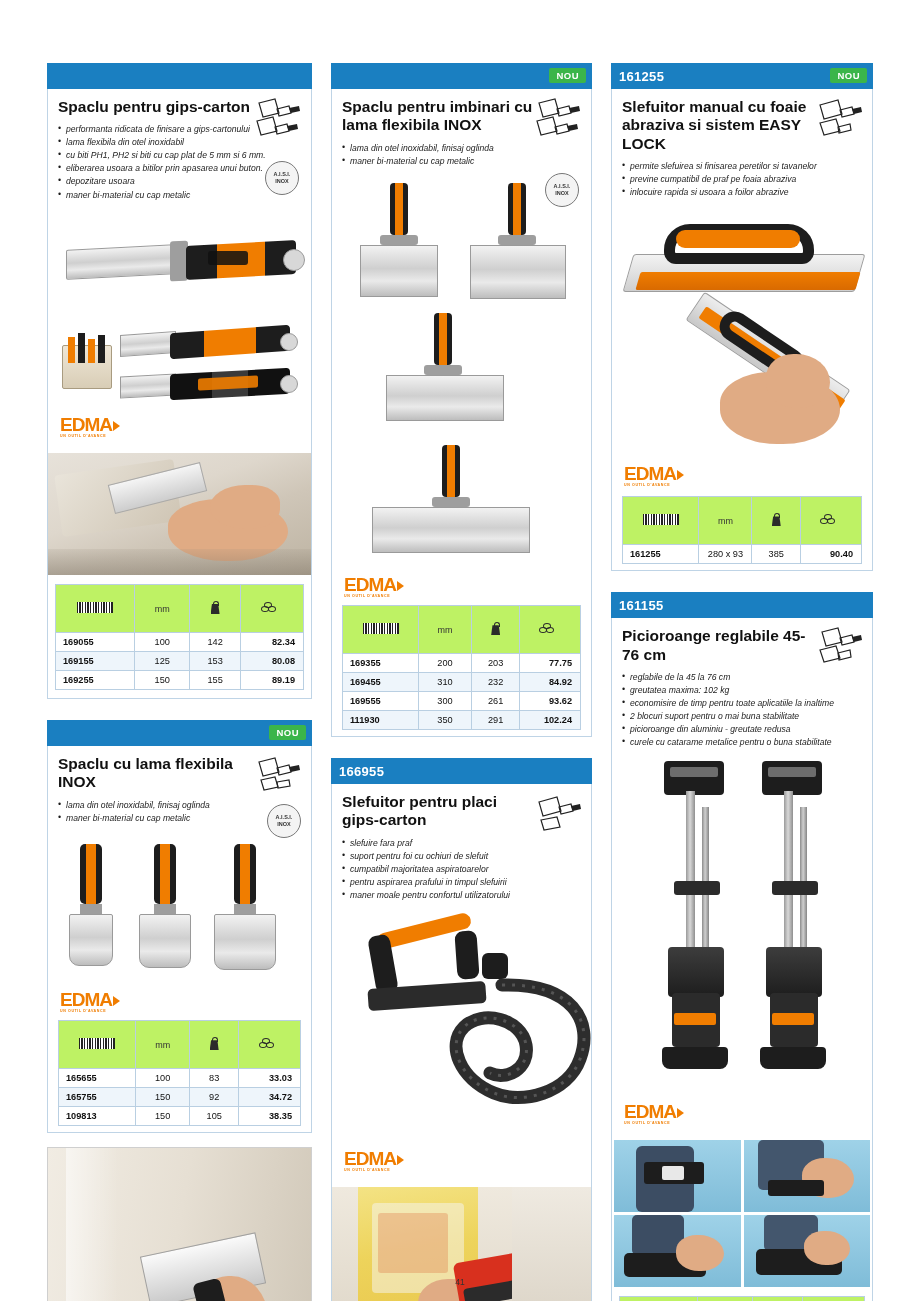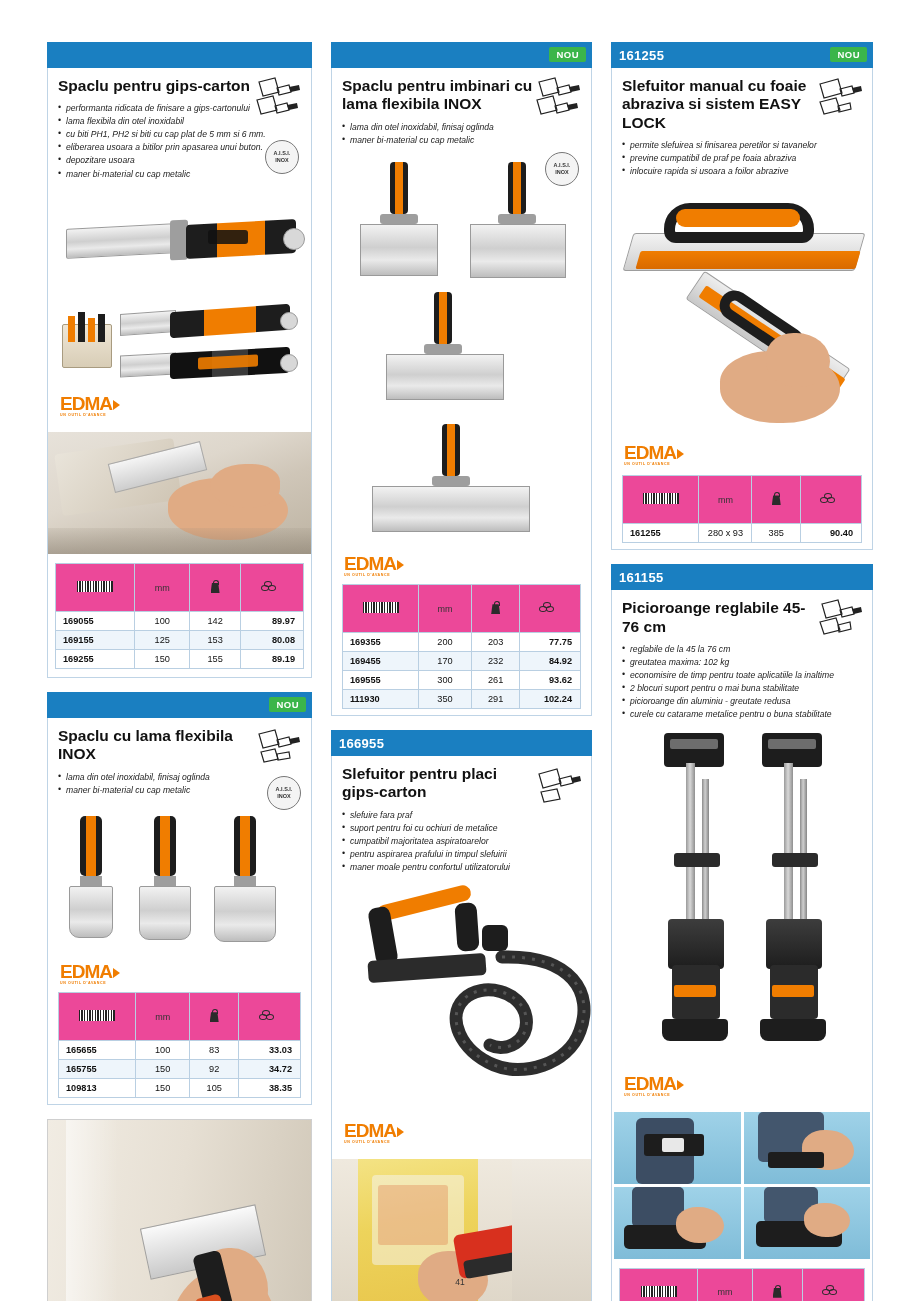--- a/index.html
+++ b/index.html
@@ -27,20 +27,21 @@
     border-top:none;
     background:#fff;
   }
   .blue-bar {
     background:#1a7fc1;
     height:26px;
     position:relative;
     display:flex;
     align-items:center;
     padding:0 8px;
+    margin-top:21px;
   }
   .blue-bar .code {
     color:#ffffff;
     font-weight:bold;
     font-size:13px;
     letter-spacing:0.3px;
   }
   .nou {
     position:absolute; right:6px; top:5px;
     background:#3bb54a;
@@ -111,21 +112,21 @@
   }
 
   
   table.pt {
     width:100%;
     border-collapse:collapse;
     font-size:9.2px;
     margin-top:4px;
   }
   table.pt thead th {
-    background:#ec4899;
+    background:#bef264;
     border:1px solid #b9cfe2;
     height:20px;
     font-weight:normal;
     color:#333;
     font-size:9px;
     padding:16px;
   }
   table.pt tbody td {
     border:1px solid #b9cfe2;
     height:19px;
@@ -280,21 +281,21 @@
                 <th>mm</th>
                 <th><span class="ico-weight"></span></th>
                 <th><span class="ico-pack"><i></i><i></i><i></i></span></th>
               </tr>
             </thead>
             <tbody>
               <tr>
                 <td class="code">169055</td>
                 <td>100</td>
                 <td>142</td>
-                <td class="price">89.97</td>
+                <td class="price">82.34</td>
               </tr>
               <tr>
                 <td class="code">169155</td>
                 <td>125</td>
                 <td>153</td>
                 <td class="price">80.08</td>
               </tr>
               <tr>
                 <td class="code">169255</td>
                 <td>150</td>
@@ -477,21 +478,21 @@
             </thead>
             <tbody>
               <tr>
                 <td class="code">169355</td>
                 <td>200</td>
                 <td>203</td>
                 <td class="price">77.75</td>
               </tr>
               <tr>
                 <td class="code">169455</td>
-                <td>170</td>
+                <td>310</td>
                 <td>232</td>
                 <td class="price">84.92</td>
               </tr>
               <tr>
                 <td class="code">169555</td>
                 <td>300</td>
                 <td>261</td>
                 <td class="price">93.62</td>
               </tr>
               <tr>
@@ -508,21 +509,21 @@
 
     <div class="card">
       <div class="blue-bar">
         <span class="code">166955</span>
       </div>
       <div class="card-border">
         <div class="card-body">
           <h2 class="title wide">Slefuitor pentru placi gips-carton</h2>
           <ul class="feats">
             <li>slefuire fara praf</li>
-            <li>suport pentru foi cu ochiuri de metalice</li>
+            <li>suport pentru foi cu ochiuri de slefuit</li>
             <li>cumpatibil majoritatea aspiratoarelor</li>
             <li>pentru aspirarea prafului in timpul slefuirii</li>
             <li>maner moale pentru confortul utilizatorului</li>
           </ul>
 
           <svg class="picto" viewBox="0 0 48 44">
             <path d="M4 10 L22 5 L26 19 L8 24 Z" fill="none" stroke="#222" stroke-width="1.2"></path>
             <path d="M24 15 L36 12 L38 19 L26 22 Z" fill="none" stroke="#222" stroke-width="1.2"></path>
             <path d="M36 14 L45 12 L46 17 L38 19 Z" fill="#222"></path>
             <path d="M6 28 L22 25 L25 35 L9 38 Z" fill="none" stroke="#222" stroke-width="1.2"></path>

